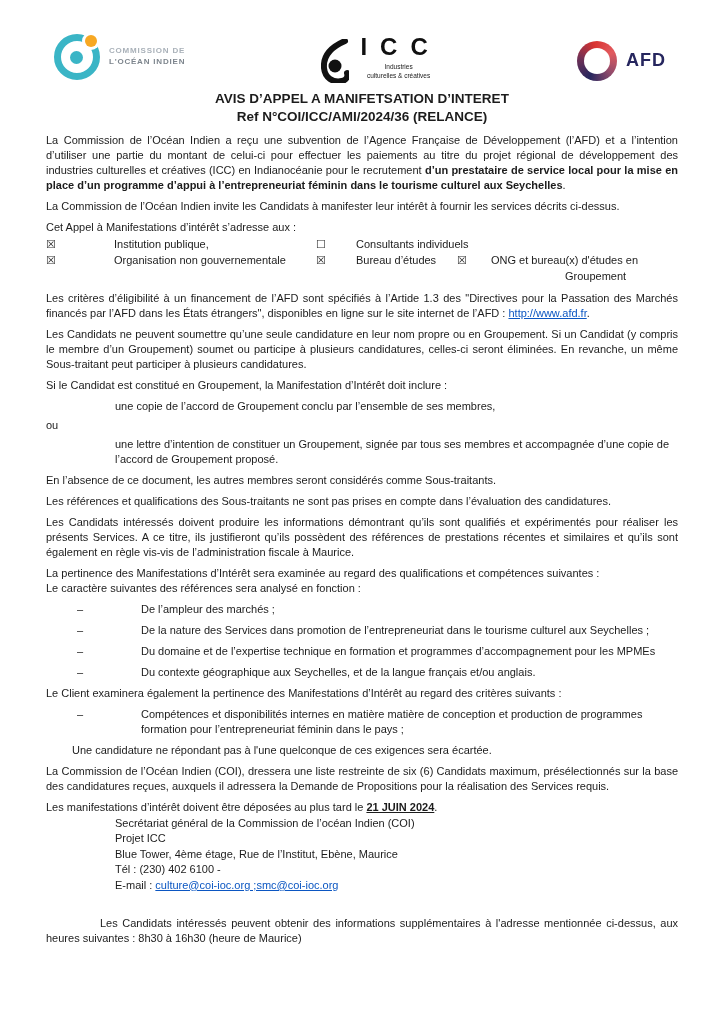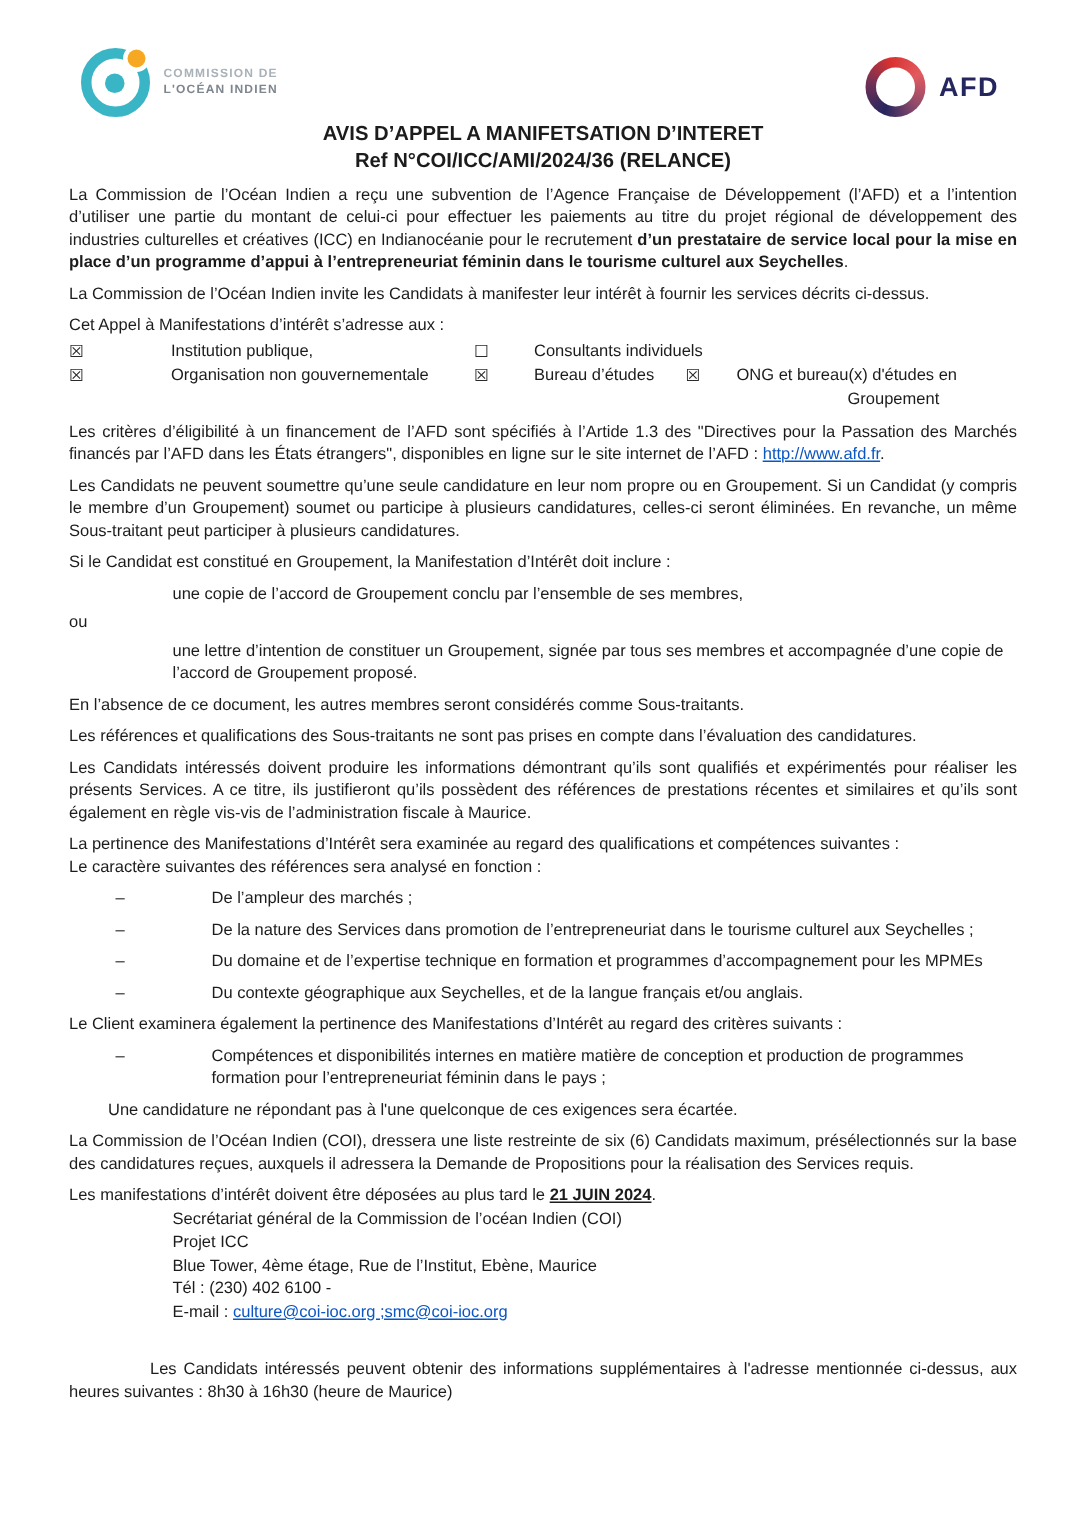--- a/index.html
+++ b/index.html
@@ -3,22 +3,22 @@
 <meta charset="utf-8">
 <style>
   html,body{margin:0;padding:0;background:#ffffff;}
   .page{
     width:724px;height:1024px;overflow:hidden;background:#fff;
     font-family:"Liberation Sans","DejaVu Sans",sans-serif;
     color:var(--text-color,#1c1c1c);
     box-sizing:border-box;
   }
   
-  .logos{display:flex;align-items:flex-end;justify-content:space-between;
-         padding:16px 58px 0 54px;height:62px;}
+  .logos{display:flex;align-items:center;justify-content:space-between;
+         padding:26px 58px 0 54px;height:62px;}
   .coi{display:flex;align-items:center;gap:9px;}
   .coi-icon{position:relative;width:46px;height:46px;border:7px solid var(--coi-teal,#3ab5c6);
             border-radius:50%;box-sizing:border-box;flex:none;}
   .coi-dot-inner{position:absolute;left:9px;top:10px;width:13px;height:13px;border-radius:50%;
             background:var(--coi-teal,#3ab5c6);}
   .coi-dot-orange{position:absolute;right:-4px;top:-6px;width:12px;height:12px;border-radius:50%;
             background:var(--coi-orange,#f7a823);box-shadow:0 0 0 3px #fff;}
   .coi-text{font-size:8px;font-weight:bold;letter-spacing:.8px;line-height:1.35;}
   .coi-text .l1{color:#a9b1b9;}
   .coi-text .l2{color:#7d858d;}
@@ -67,20 +67,33 @@
       <div class="coi-icon">
         <span class="coi-dot-inner"></span>
         <span class="coi-dot-orange"></span>
       </div>
       <div class="coi-text">
         <div class="l1">COMMISSION DE</div>
         <div class="l2">L'OCÉAN INDIEN</div>
       </div>
     </div>
 
+    <div class="icc">
+      <svg class="icc-icon" width="28" height="44" viewBox="0 0 28 44" aria-hidden="true">
+        <path d="M24,2 C10,8 2,17 3,29 C4,39 12,44 21,42 C26,41 27,37 26,34" fill="none" stroke="#111" stroke-width="6" stroke-linecap="round"></path>
+        <circle cx="14" cy="27" r="6.5" fill="#111"></circle>
+      </svg>
+      <div class="icc-right">
+        <div class="icc-acronym">ICC</div>
+        <div class="icc-sub">
+          <div>Industries</div>
+          <div>culturelles &amp; créatives</div>
+        </div>
+      </div>
+    </div>
 
     <div class="afd">
       <div class="afd-ring"></div>
       <div class="afd-acronym">AFD</div>
     </div>
   </header>
 
   <div class="title-block">
     <div>AVIS D’APPEL A MANIFETSATION D’INTERET</div>
     <div>Ref N°COI/ICC/AMI/2024/36 (RELANCE)</div>

